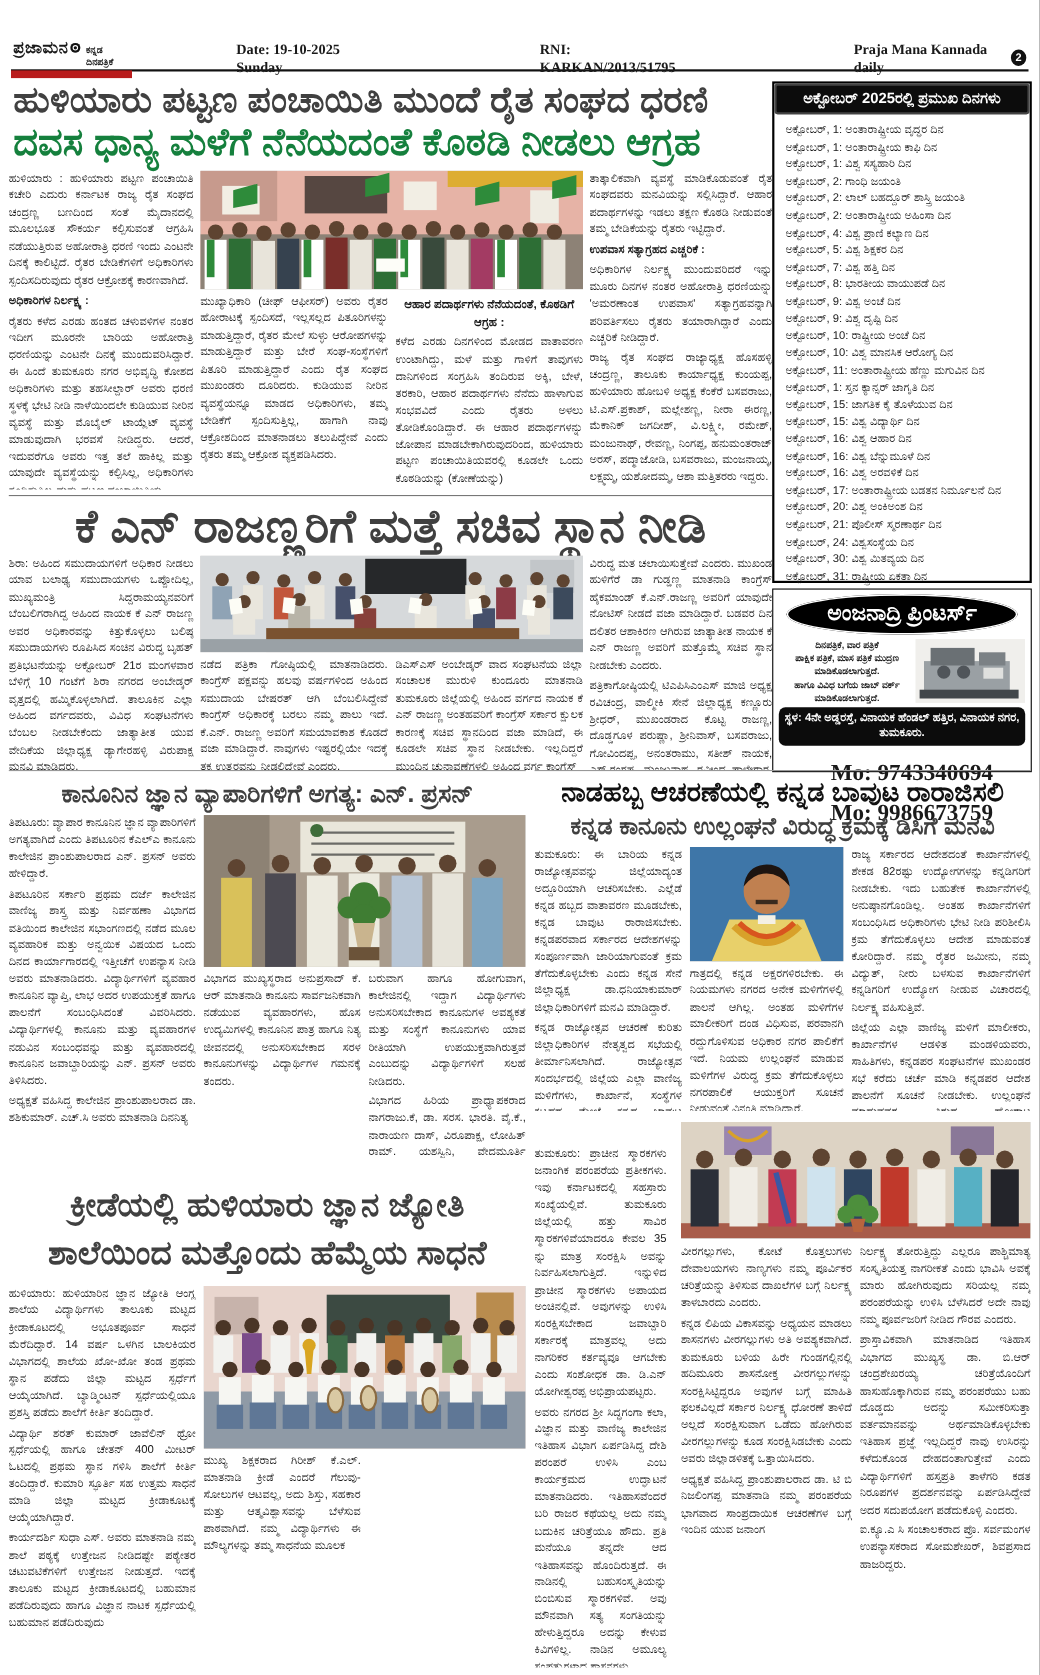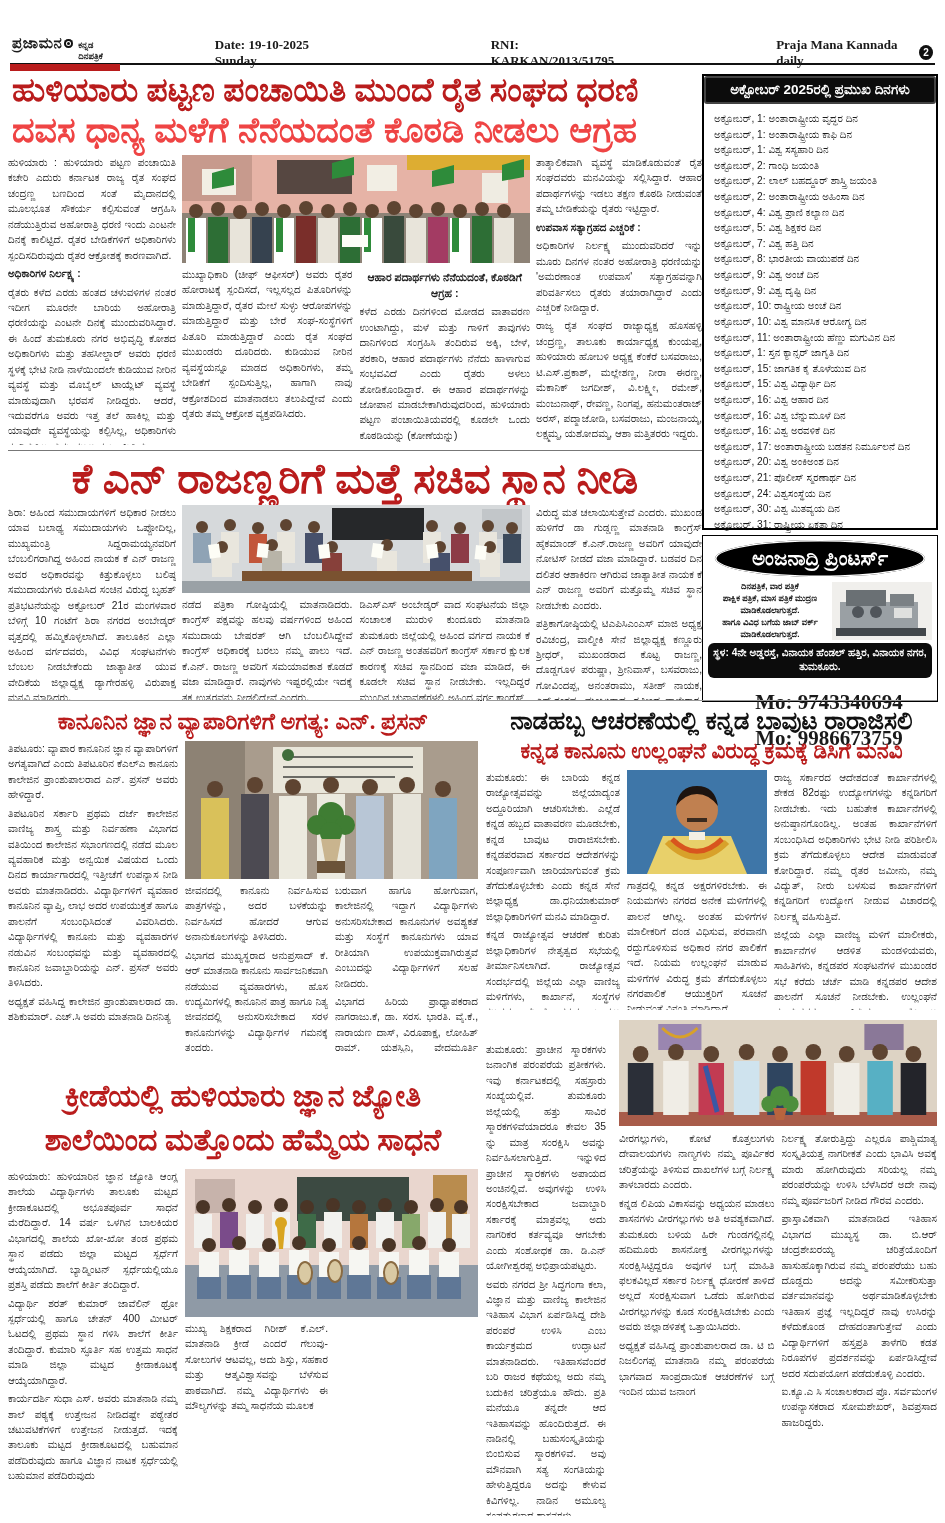--- a/index.html
+++ b/index.html
@@ -21,24 +21,24 @@
   .hdr-item { font-family:"Liberation Serif", serif; font-weight:bold; font-size:13px; }
   .hdr-date { margin-left:95px; }
   .hdr-rni  { margin-left:145px; }
   .hdr-daily{ margin-left:140px; }
   .page-circle {
     margin-left:auto; margin-right:2px; width:15px; height:15px; border-radius:50%;
     background:#111; color:#fff; font-size:10px; font-weight:bold;
     display:flex; align-items:center; justify-content:center;
   }
   
-  .red { color:#b91c1c;font-family:Liberation Serif, serif; }
+  .red { color:#404040; }
   .hl { font-weight:bold; line-height:1.15; letter-spacing:0; }
   .hl1 { position:absolute; left:12px; top:72px;  width:688px; font-size:33px; }
-  .hl2 { position:absolute; left:12px; top:110px; width:688px; font-size:35px; color:#ef4444; }
+  .hl2 { position:absolute; left:12px; top:110px; width:688px; font-size:35px; color:#15803d; }
   .hl3 { position:absolute; left:8px;  top:450px; width:694px; font-size:42px; text-align:center; border-top:1px solid #777; padding-top:4px;}
   .hl-kanoonu { font-size:22.5px; text-align:center; padding:8px 0 6px 0; }
   .hl-nada    { font-size:24.5px; text-align:center; color:#111; padding:6px 0 2px 0;}
   .hl-nada-sub{ font-size:21.5px; text-align:center; padding:2px 0 6px 0; }
   .hl-kreede  { font-size:30px; text-align:center; line-height:1.45; padding:10px 0 8px 0; }
   .hl-smaraka { font-size:27px; text-align:center; padding:6px 0 6px 0; border-top:1px solid #888; }
   
   .bt { font-size:10.3px; line-height:1.5; text-align:justify; overflow:hidden; }
   .bt p { margin-bottom:3px; }
   .bh { font-weight:bold; }
@@ -64,21 +64,21 @@
   
   .ad-box {
     position:absolute; left:702px; top:535px; width:236px; height:167px;
     border:1.5px solid #000; background:#fff; padding:4px 5px; text-align:center;
   }
   .ad-title {
     display:block; margin:0 auto; width:210px; background:#000; color:#fff;
     font-size:20px; font-weight:bold; border-radius:50%; padding:7px 4px;
     box-shadow:0 0 0 1.5px #fff inset;
   }
-  .ad-body { display:flex; margin-top:3px; align-items:flex-end; }
+  .ad-body { display:flex; margin-top:3px; align-items:center; }
   .ad-lines { width:124px; }
   .ad-line { font-size:8.3px; font-weight:bold; line-height:1.45; }
   .ad-photo { width:100px; height:58px; overflow:hidden; }
   .ad-photo svg{ display:block; width:100%; height:100%; }
   .ad-addr {
     margin-top:3px; background:#0c0c0c; color:#fff; font-size:10.3px; font-weight:bold;
     border-radius:6px; padding:3px 4px; line-height:1.4;
   }
   .ad-phone { font-family:"Liberation Serif", serif; font-weight:bold; font-size:21px; line-height:1.15; text-align:center; padding-left:18px;margin-top:12px; }
   
@@ -370,21 +370,20 @@
                 <circle cx="132" cy="84" r="10"></circle>
                 <circle cx="160" cy="84" r="10"></circle>
                 <circle cx="146" cy="92" r="11"></circle>
             </g>
             <path d="M136 98 L156 98 L152 120 L140 120 Z" fill="#c9b48e"></path>
             <rect x="132" y="120" width="28" height="12" fill="#6b5339"></rect>
           </svg>
         </div>
         <div class="mid-cols">
           <div class="col bt" style="flex:1;">
-            <p>ಜೀವನದಲ್ಲಿ ಕಾನೂನು ನಿರ್ವಹಿಸುವ ಪಾತ್ರಗಳನ್ನು, ಅದರ ಬಳಕೆಯನ್ನು ನಿರ್ವಹಿಸದೆ ಹೋದರೆ ಆಗುವ ಅನಾನುಕೂಲಗಳನ್ನು ತಿಳಿಸಿದರು.</p>
             <p>ವಿಭಾಗದ ಮುಖ್ಯಸ್ಥರಾದ ಅನುಪ್ರಸಾದ್ ಕೆ. ಆರ್ ಮಾತನಾಡಿ ಕಾನೂನು ಸಾರ್ವಜನಿಕವಾಗಿ ನಡೆಯುವ ವ್ಯವಹಾರಗಳು, ಹೊಸ ಉದ್ಯಮಿಗಳಲ್ಲಿ ಕಾನೂನಿನ ಪಾತ್ರ ಹಾಗೂ ನಿತ್ಯ ಜೀವನದಲ್ಲಿ ಅನುಸರಿಸಬೇಕಾದ ಸರಳ ಕಾನೂನುಗಳನ್ನು ವಿದ್ಯಾರ್ಥಿಗಳ ಗಮನಕ್ಕೆ ತಂದರು.</p>
           </div>
           <div class="col bt" style="flex:1;">
             <p>ಬರುವಾಗ ಹಾಗೂ ಹೋಗುವಾಗ, ಕಾಲೇಜಿನಲ್ಲಿ ಇದ್ದಾಗ ವಿದ್ಯಾರ್ಥಿಗಳು ಅನುಸರಿಸಬೇಕಾದ ಕಾನೂನುಗಳ ಅವಶ್ಯಕತೆ ಮತ್ತು ಸಂಸ್ಥೆಗೆ ಕಾನೂನುಗಳು ಯಾವ ರೀತಿಯಾಗಿ ಉಪಯುಕ್ತವಾಗಿರುತ್ತವೆ ಎಂಬುದನ್ನು ವಿದ್ಯಾರ್ಥಿಗಳಿಗೆ ಸಲಹೆ ನೀಡಿದರು.</p>
             <p>ವಿಭಾಗದ ಹಿರಿಯ ಪ್ರಾಧ್ಯಾಪಕರಾದ ನಾಗರಾಜು.ಕೆ, ಡಾ. ಸರಸ. ಭಾರತಿ. ವೈ.ಕೆ., ನಾರಾಯಣ ದಾಸ್, ವಿರೂಪಾಕ್ಷ, ಲೋಹಿತ್ ರಾಮ್. ಯಶಸ್ವಿನಿ, ವೇದಮೂರ್ತಿ ಉಪಸ್ಥಿತರಿದ್ದರು. ವ್ಯವಹಾರ ಕಾನೂನಿನ ಅರಿವು ಮೂಡಿಸಲು ಕಾರ್ಯಾಗಾರವು ಯಶಸ್ವಿಯಾಯಿತು.</p>
           </div>
         </div>
       </div>
     </div>
   </div>

